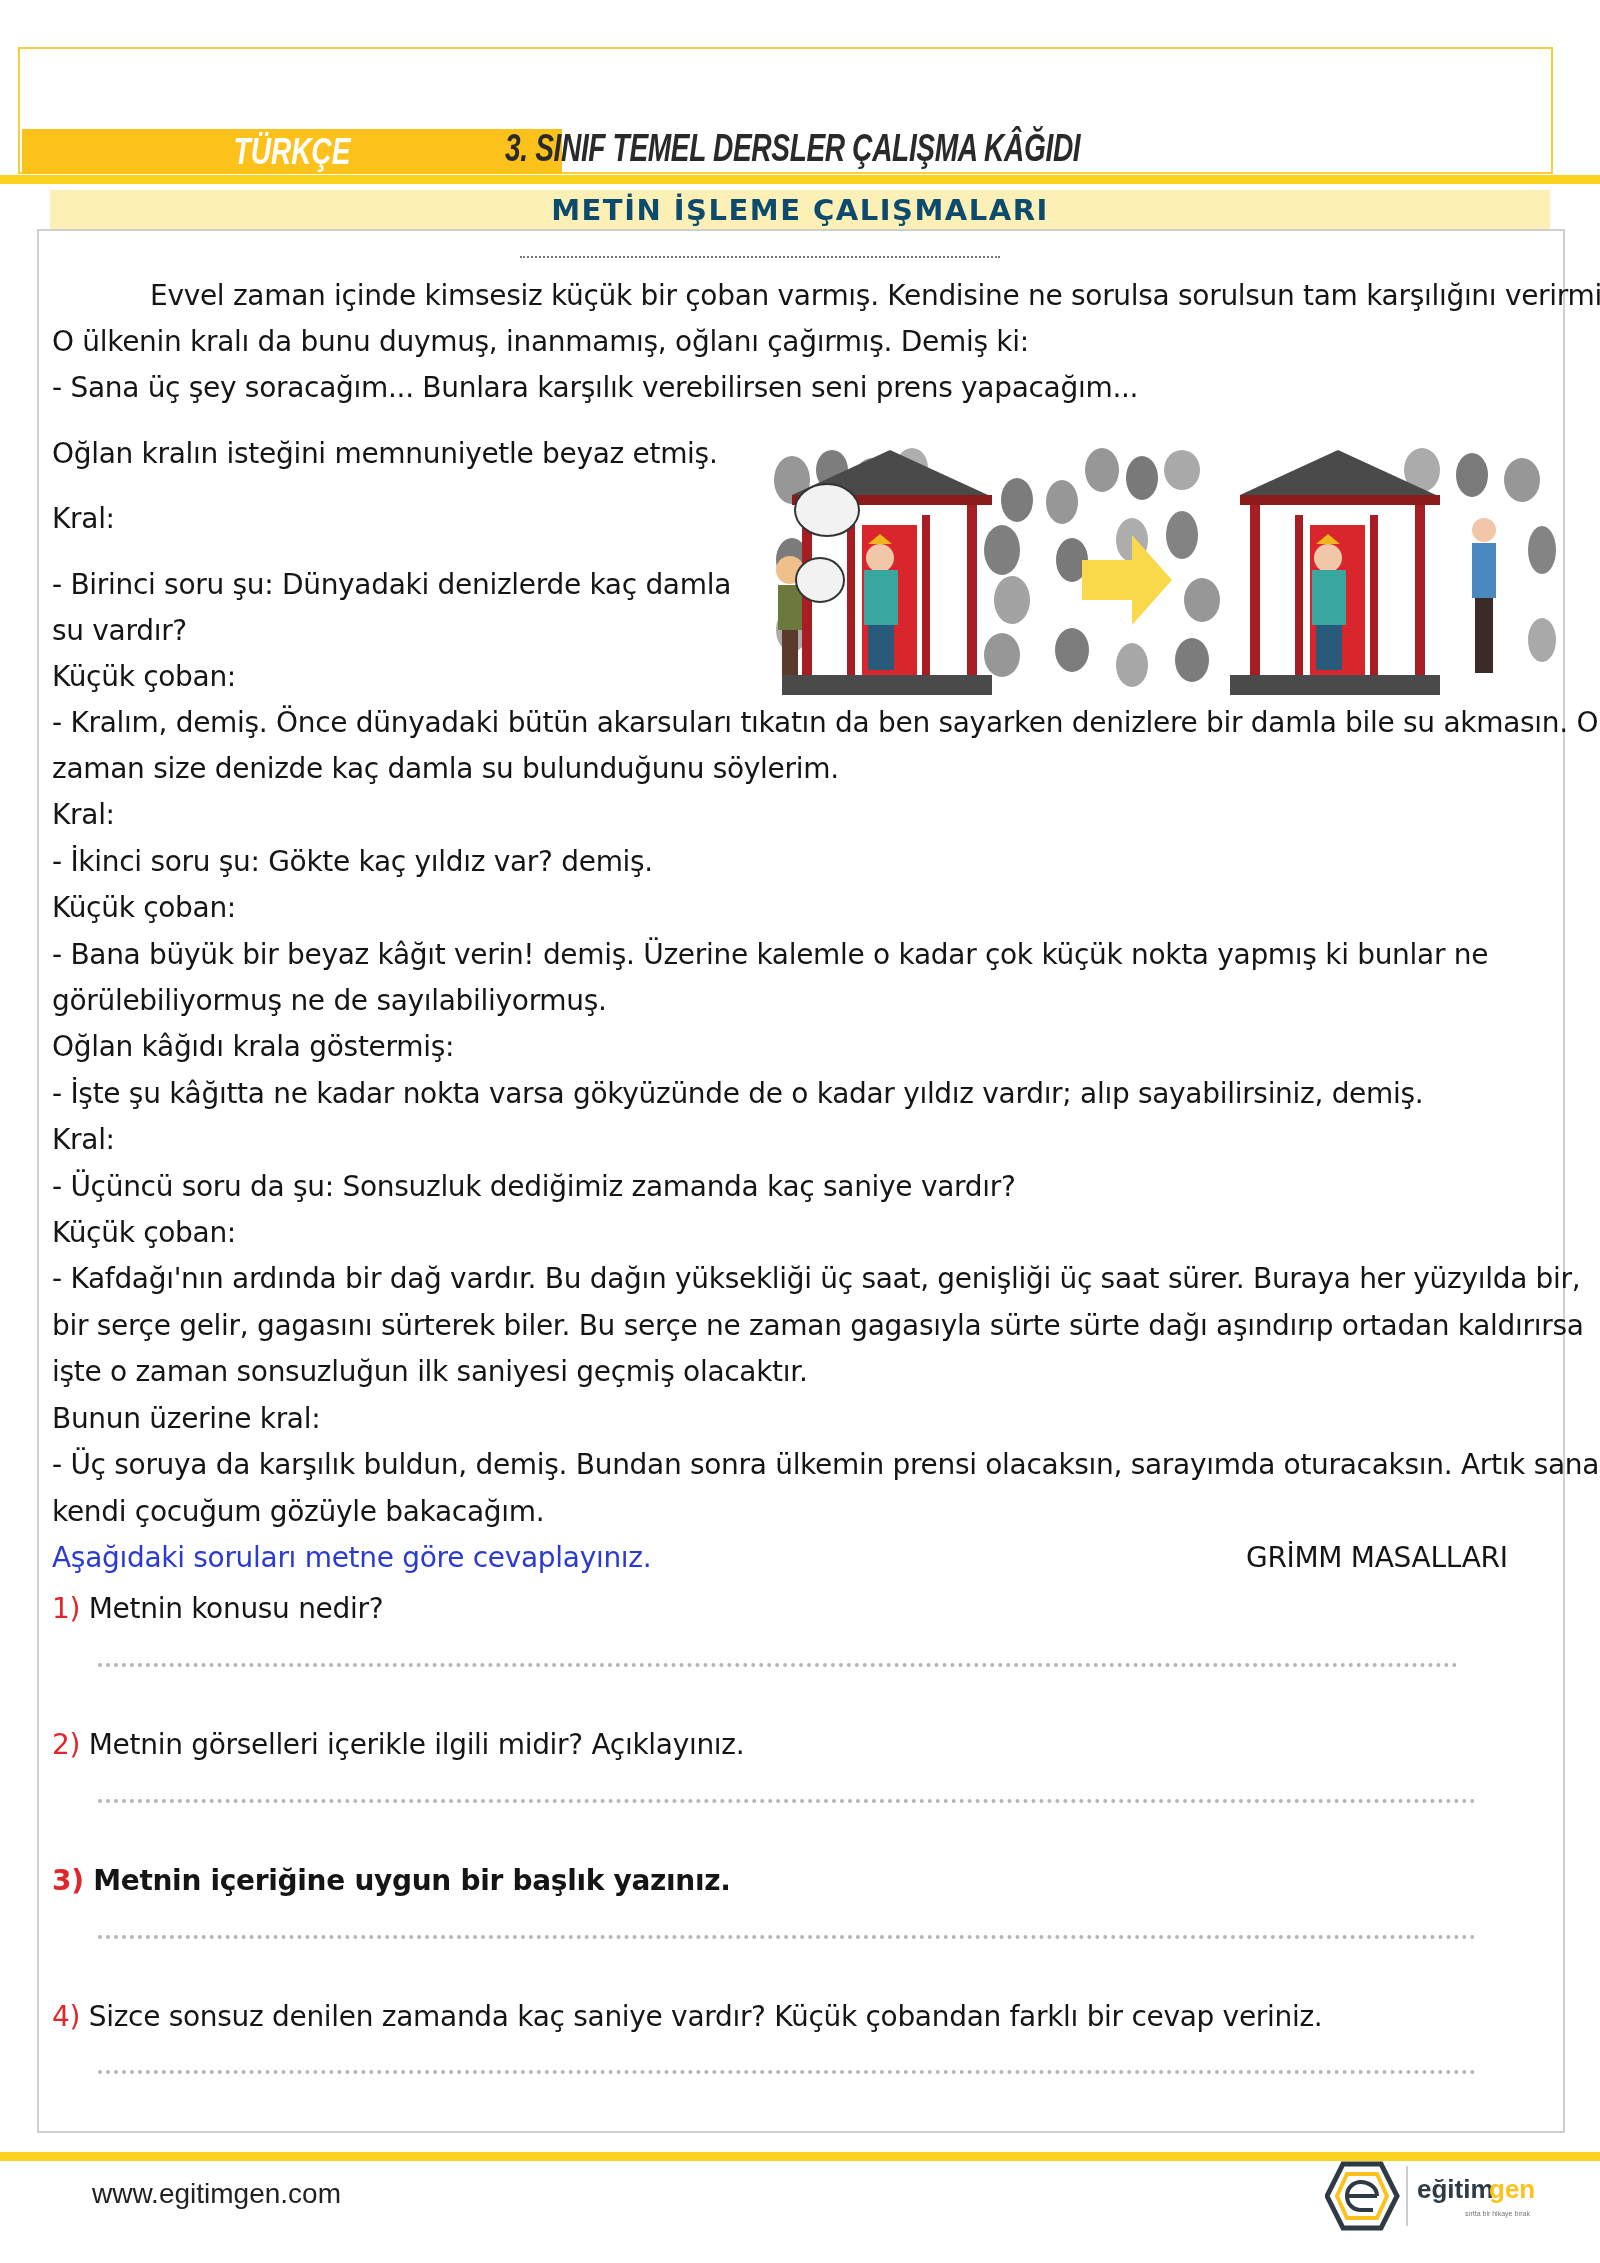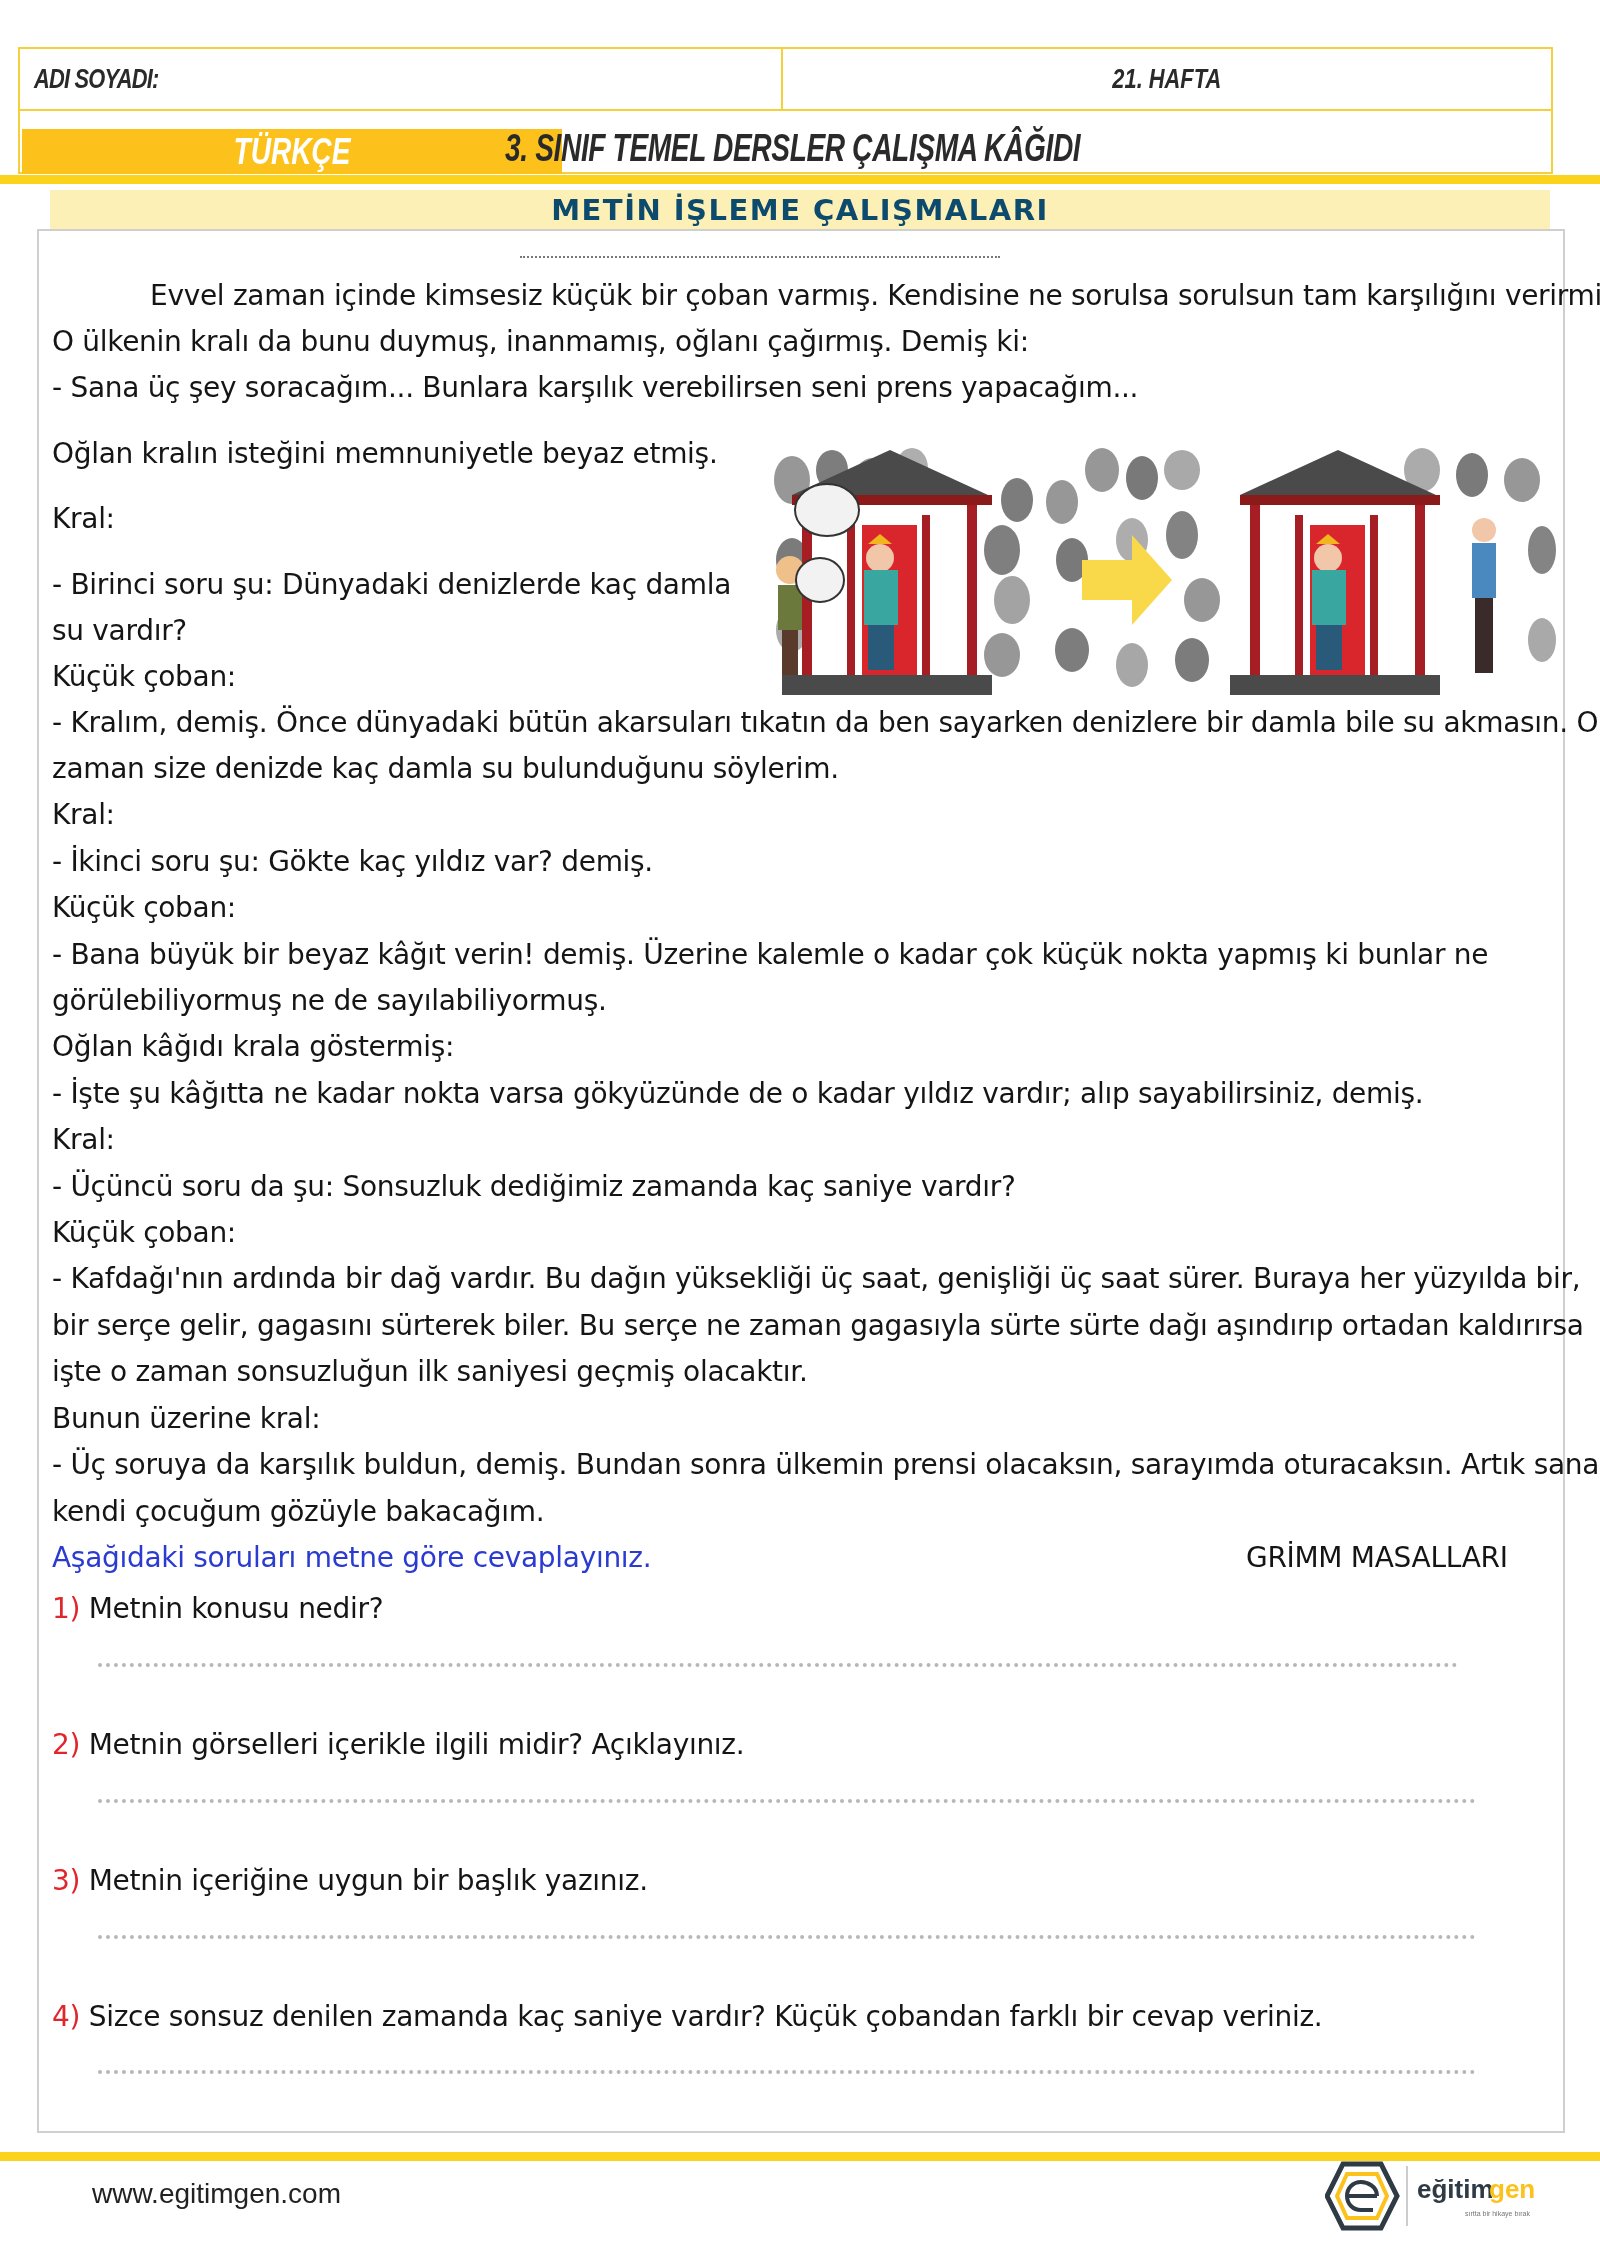--- a/index.html
+++ b/index.html
@@ -51,28 +51,20 @@
   .q-line { position: absolute; left: 98px; width: 1378px; border-bottom: 4px dotted #b7b7b7; }
 
   .footer-url { position: absolute; left: 92px; top: 2178px; font-family: "Liberation Sans", sans-serif;
                 font-size: 28px; color: #222; }
   .logo { position: absolute; left: 1325px; top: 2160px; width: 210px; height: 72px; }
 </style>
 </head>
 <body>
 
 <div class="hdr">
-  <div class="hdr-row1">
-    <div class="hdr-name">
-      <span class="hdr-label">ADI SOYADI:</span>
-    </div>
-    <div class="hdr-week">
-      <span>21. HAFTA</span>
-    </div>
-  </div>
   <div class="subject">
     <span>TÜRKÇE</span>
   </div>
   <div class="sheet-title">3. SINIF TEMEL DERSLER ÇALIŞMA KÂĞIDI</div>
 </div>
 
 <div class="yellow-bar bar-top"></div>
 
 <div class="banner">
   <span>METİN İŞLEME ÇALIŞMALARI</span>
@@ -187,21 +179,21 @@
   <span>Metnin konusu nedir?</span>
 </div>
 <div class="q-line" style="top:1663px; width:1360px;"></div>
 
 <div class="txt" style="left:52px; top:1722px;">
   <span class="num">2)</span>
   <span>Metnin görselleri içerikle ilgili midir? Açıklayınız.</span>
 </div>
 <div class="q-line" style="top:1799px;"></div>
 
-<div class="txt" style="left:52px; top:1858px;">
+<div class="txt" style="left:52px; top:1858px;font-weight:bold;">
   <span class="num">3)</span>
   <span>Metnin içeriğine uygun bir başlık yazınız.</span>
 </div>
 <div class="q-line" style="top:1935px;"></div>
 
 <div class="txt" style="left:52px; top:1994px;">
   <span class="num">4)</span>
   <span>Sizce sonsuz denilen zamanda kaç saniye vardır? Küçük çobandan farklı bir cevap veriniz.</span>
 </div>
 <div class="q-line" style="top:2070px;"></div>

